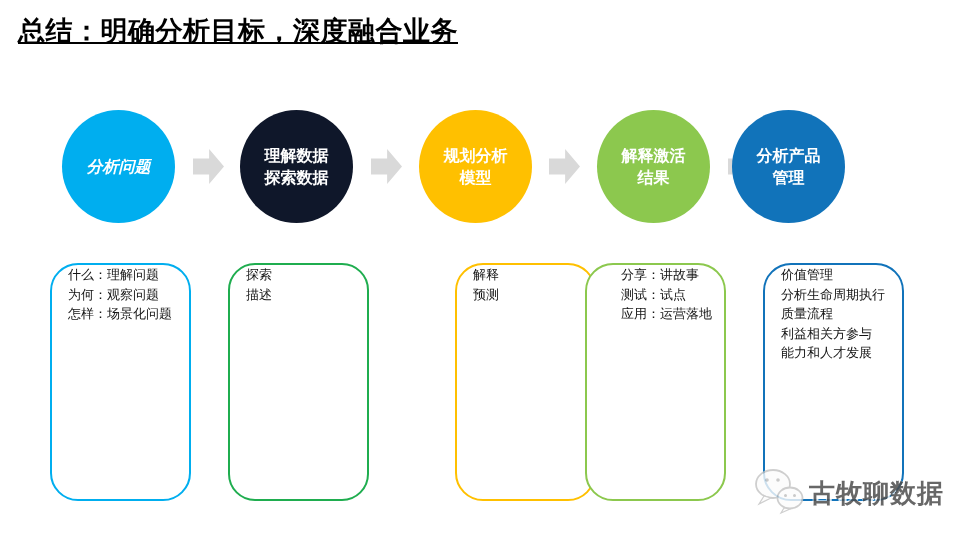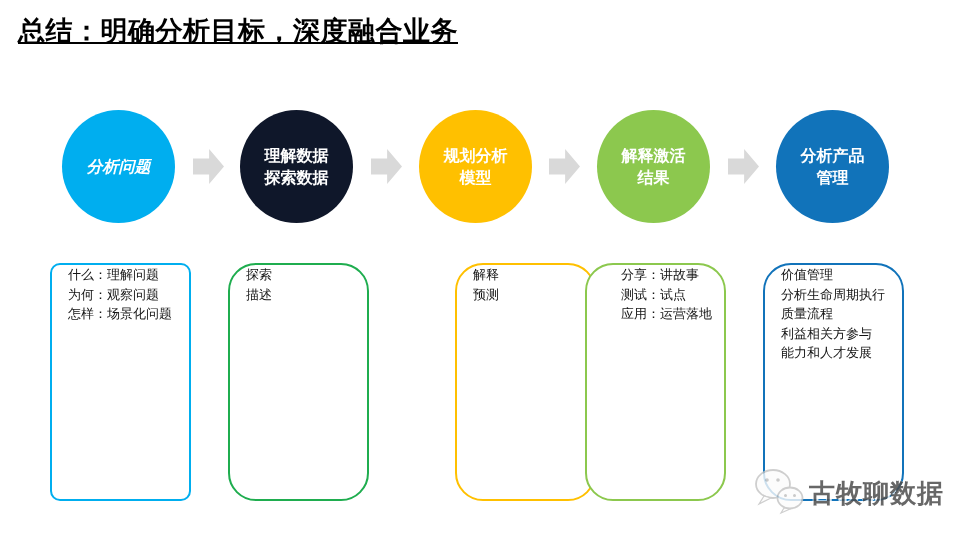--- a/index.html
+++ b/index.html
@@ -34,21 +34,21 @@
     position:absolute; left:754px; top:467px;
     display:flex; align-items:center; gap:3px;
   }
   .wm-text{
     font-size:26px; font-weight:bold; color:#4d4d4d; letter-spacing:1px;
     text-shadow:2px 2px 0 rgba(255,255,255,0.95), -1px -1px 0 rgba(255,255,255,0.7);
     opacity:0.85;
   }
   .wm-icon{opacity:0.8;}
   
-  .c-0{left:62px;font-style:italic;}  .c-1{left:240px;} .c-2{left:419px;} .c-3{left:597px;} .c-4{left:776px;}
+  .c-0{left:62px;font-style:italic;}  .c-1{left:240px;} .c-2{left:419px;} .c-3{left:597px;} .c-4{left:732px;}
   .a-0{left:193px;} .a-1{left:371px;} .a-2{left:549px;} .a-3{left:728px;}
   .k-0{left:50px;}  .k-1{left:228px;} .k-2{left:407px;} .k-3{left:585px;} .k-4{left:763px;}
 </style>
 </head>
 <body>
 
 <div class="slide">
 
   <div class="title">总结：明确分析目标，深度融合业务</div>
 
@@ -70,26 +70,26 @@
   <div class="circle c-3" style="background: rgb(140, 200, 78);">
     <span>解释激活</span>
     <span>结果</span>
   </div>
   <div class="arrow a-3" style="background: rgb(217, 217, 217);"></div>
   <div class="circle c-4" style="background: rgb(17, 115, 186);">
     <span>分析产品</span>
     <span>管理</span>
   </div>
 
-  <div class="card k-0" style="border-color: rgb(0, 174, 239); border-radius: 10px;">
+  <div class="card k-0" style="border-color: rgb(0, 174, 239);">
     <div class="line">什么：理解问题</div>
     <div class="line">为何：观察问题</div>
     <div class="line">怎样：场景化问题</div>
   </div>
-  <div class="card k-1" style="border-color: rgb(31, 173, 79);">
+  <div class="card k-1" style="border-color: rgb(31, 173, 79); border-radius: 27px;">
     <div class="line">探索</div>
     <div class="line">描述</div>
   </div>
   <div class="card k-2" style="border-color: rgb(255, 192, 0); margin-left: 48px;">
     <div class="line">解释</div>
     <div class="line">预测</div>
   </div>
   <div class="card k-3" style="border-color: rgb(140, 200, 78); padding-left: 34px;">
     <div class="line">分享：讲故事</div>
     <div class="line">测试：试点</div>

